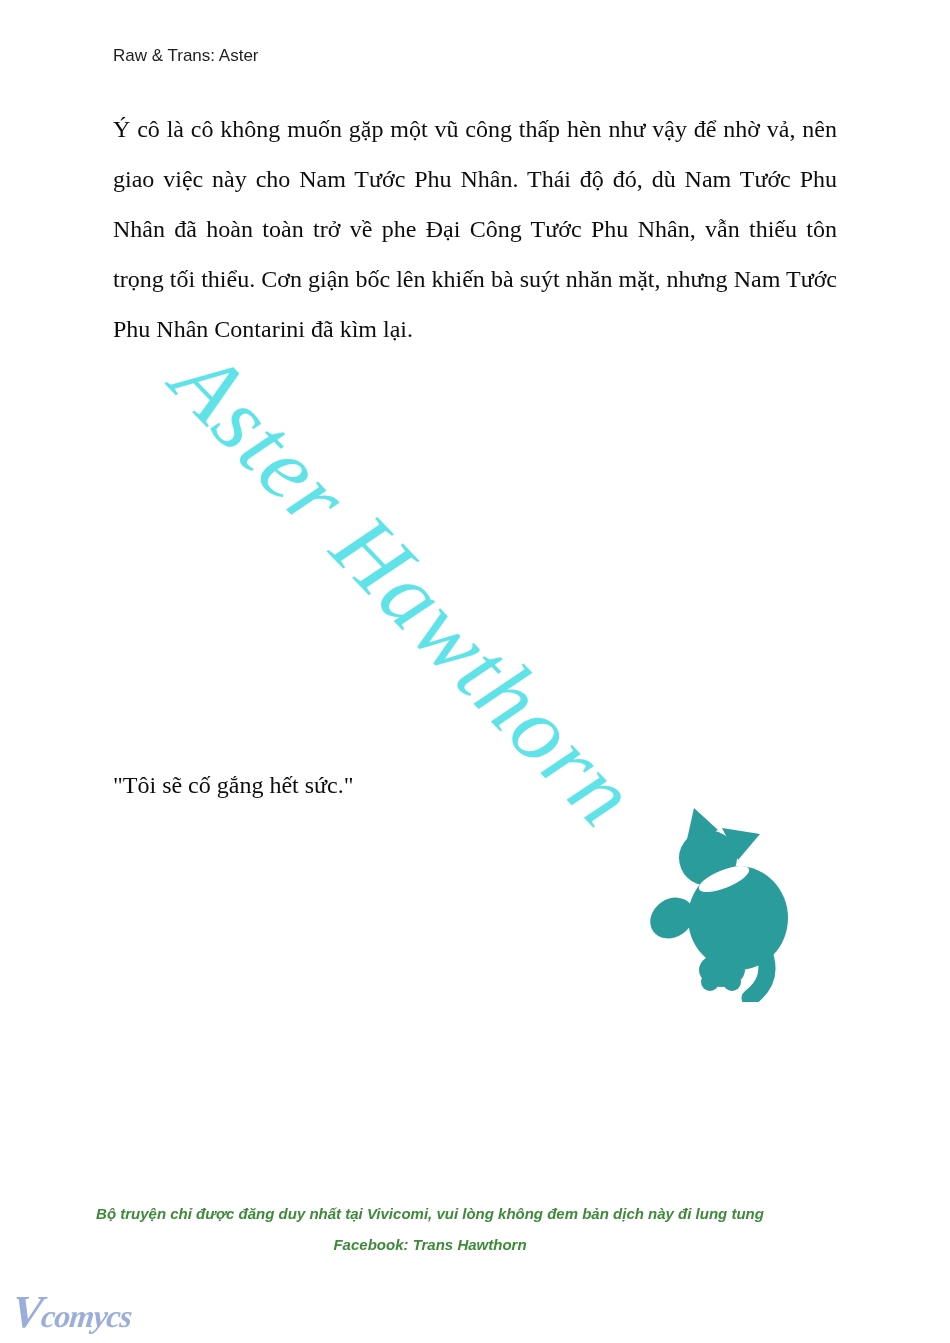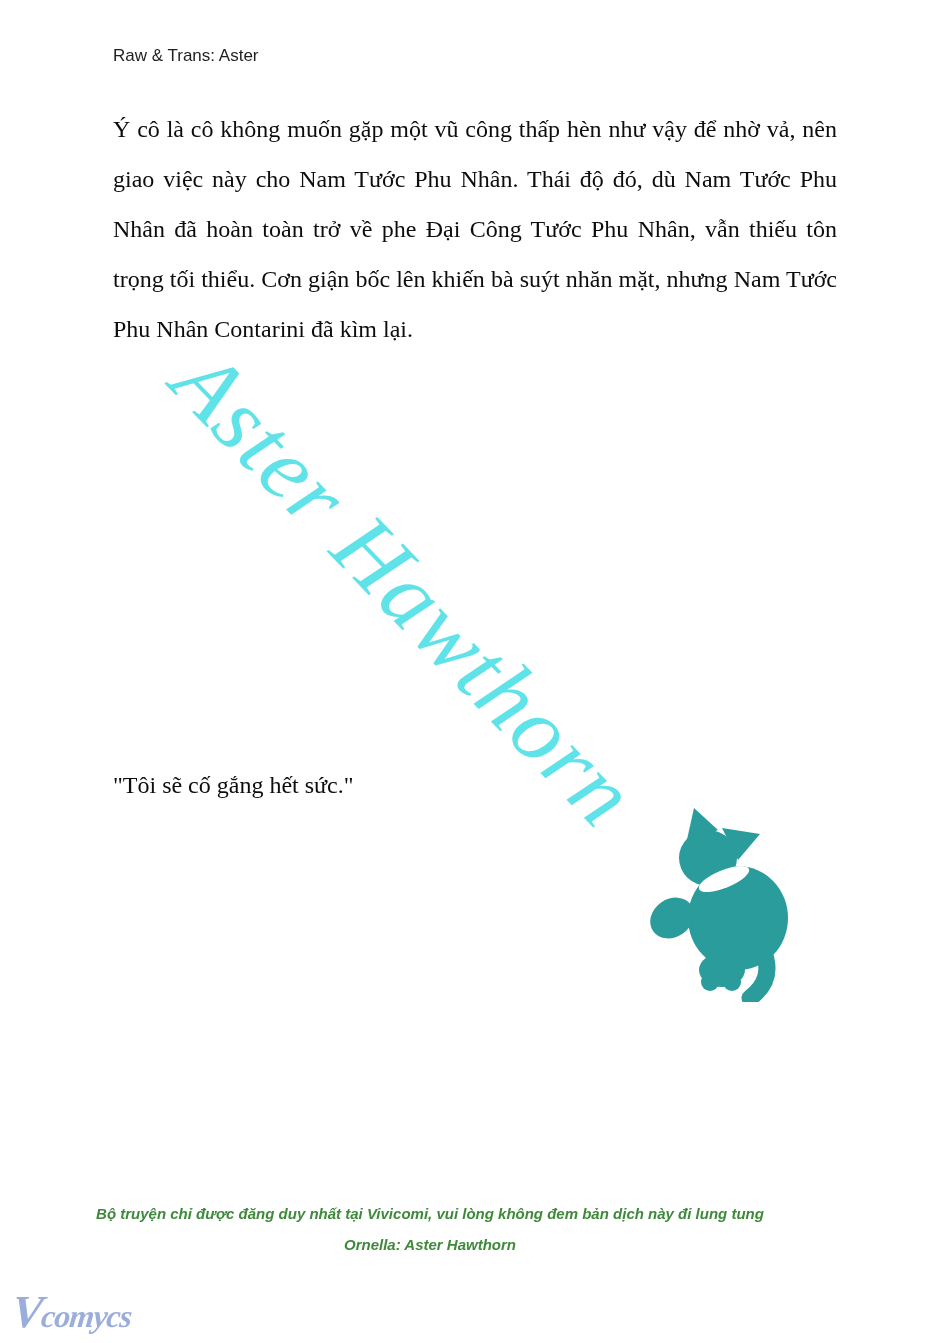--- a/index.html
+++ b/index.html
@@ -93,19 +93,19 @@
       <path d="M114,142 C124,164 118,180 102,192" fill="none" stroke="#2a9c9b" stroke-width="17" stroke-linecap="round"></path>
     </g>
     <ellipse cx="76" cy="73" rx="27" ry="9" transform="rotate(-22 76 73)" fill="#ffffff"></ellipse>
   </svg>
 
   <div id="p1" class="body-text">Ý cô là cô không muốn gặp một vũ công thấp hèn như vậy để nhờ vả, nên giao việc này cho Nam Tước Phu Nhân. Thái độ đó, dù Nam Tước Phu Nhân đã hoàn toàn trở về phe Đại Công Tước Phu Nhân, vẫn thiếu tôn trọng tối thiểu. Cơn giận bốc lên khiến bà suýt nhăn mặt, nhưng Nam Tước Phu Nhân Contarini đã kìm lại.</div>
   <div id="p3" class="body-text">"Tôi sẽ cố gắng hết sức."</div>
 
   <div class="footer">
     <div class="fline">Bộ truyện chỉ được đăng duy nhất tại Vivicomi, vui lòng không đem bản dịch này đi lung tung</div>
-    <div class="fline">Ornella: Aster Hawthorn</div>
+    <div class="fline">Facebook: Trans Hawthorn</div>
   </div>
 
   <div class="logo-vcomycs"><span class="cap">V</span><span>comycs</span></div>
 
 
 </div>
 
 </body></html>

